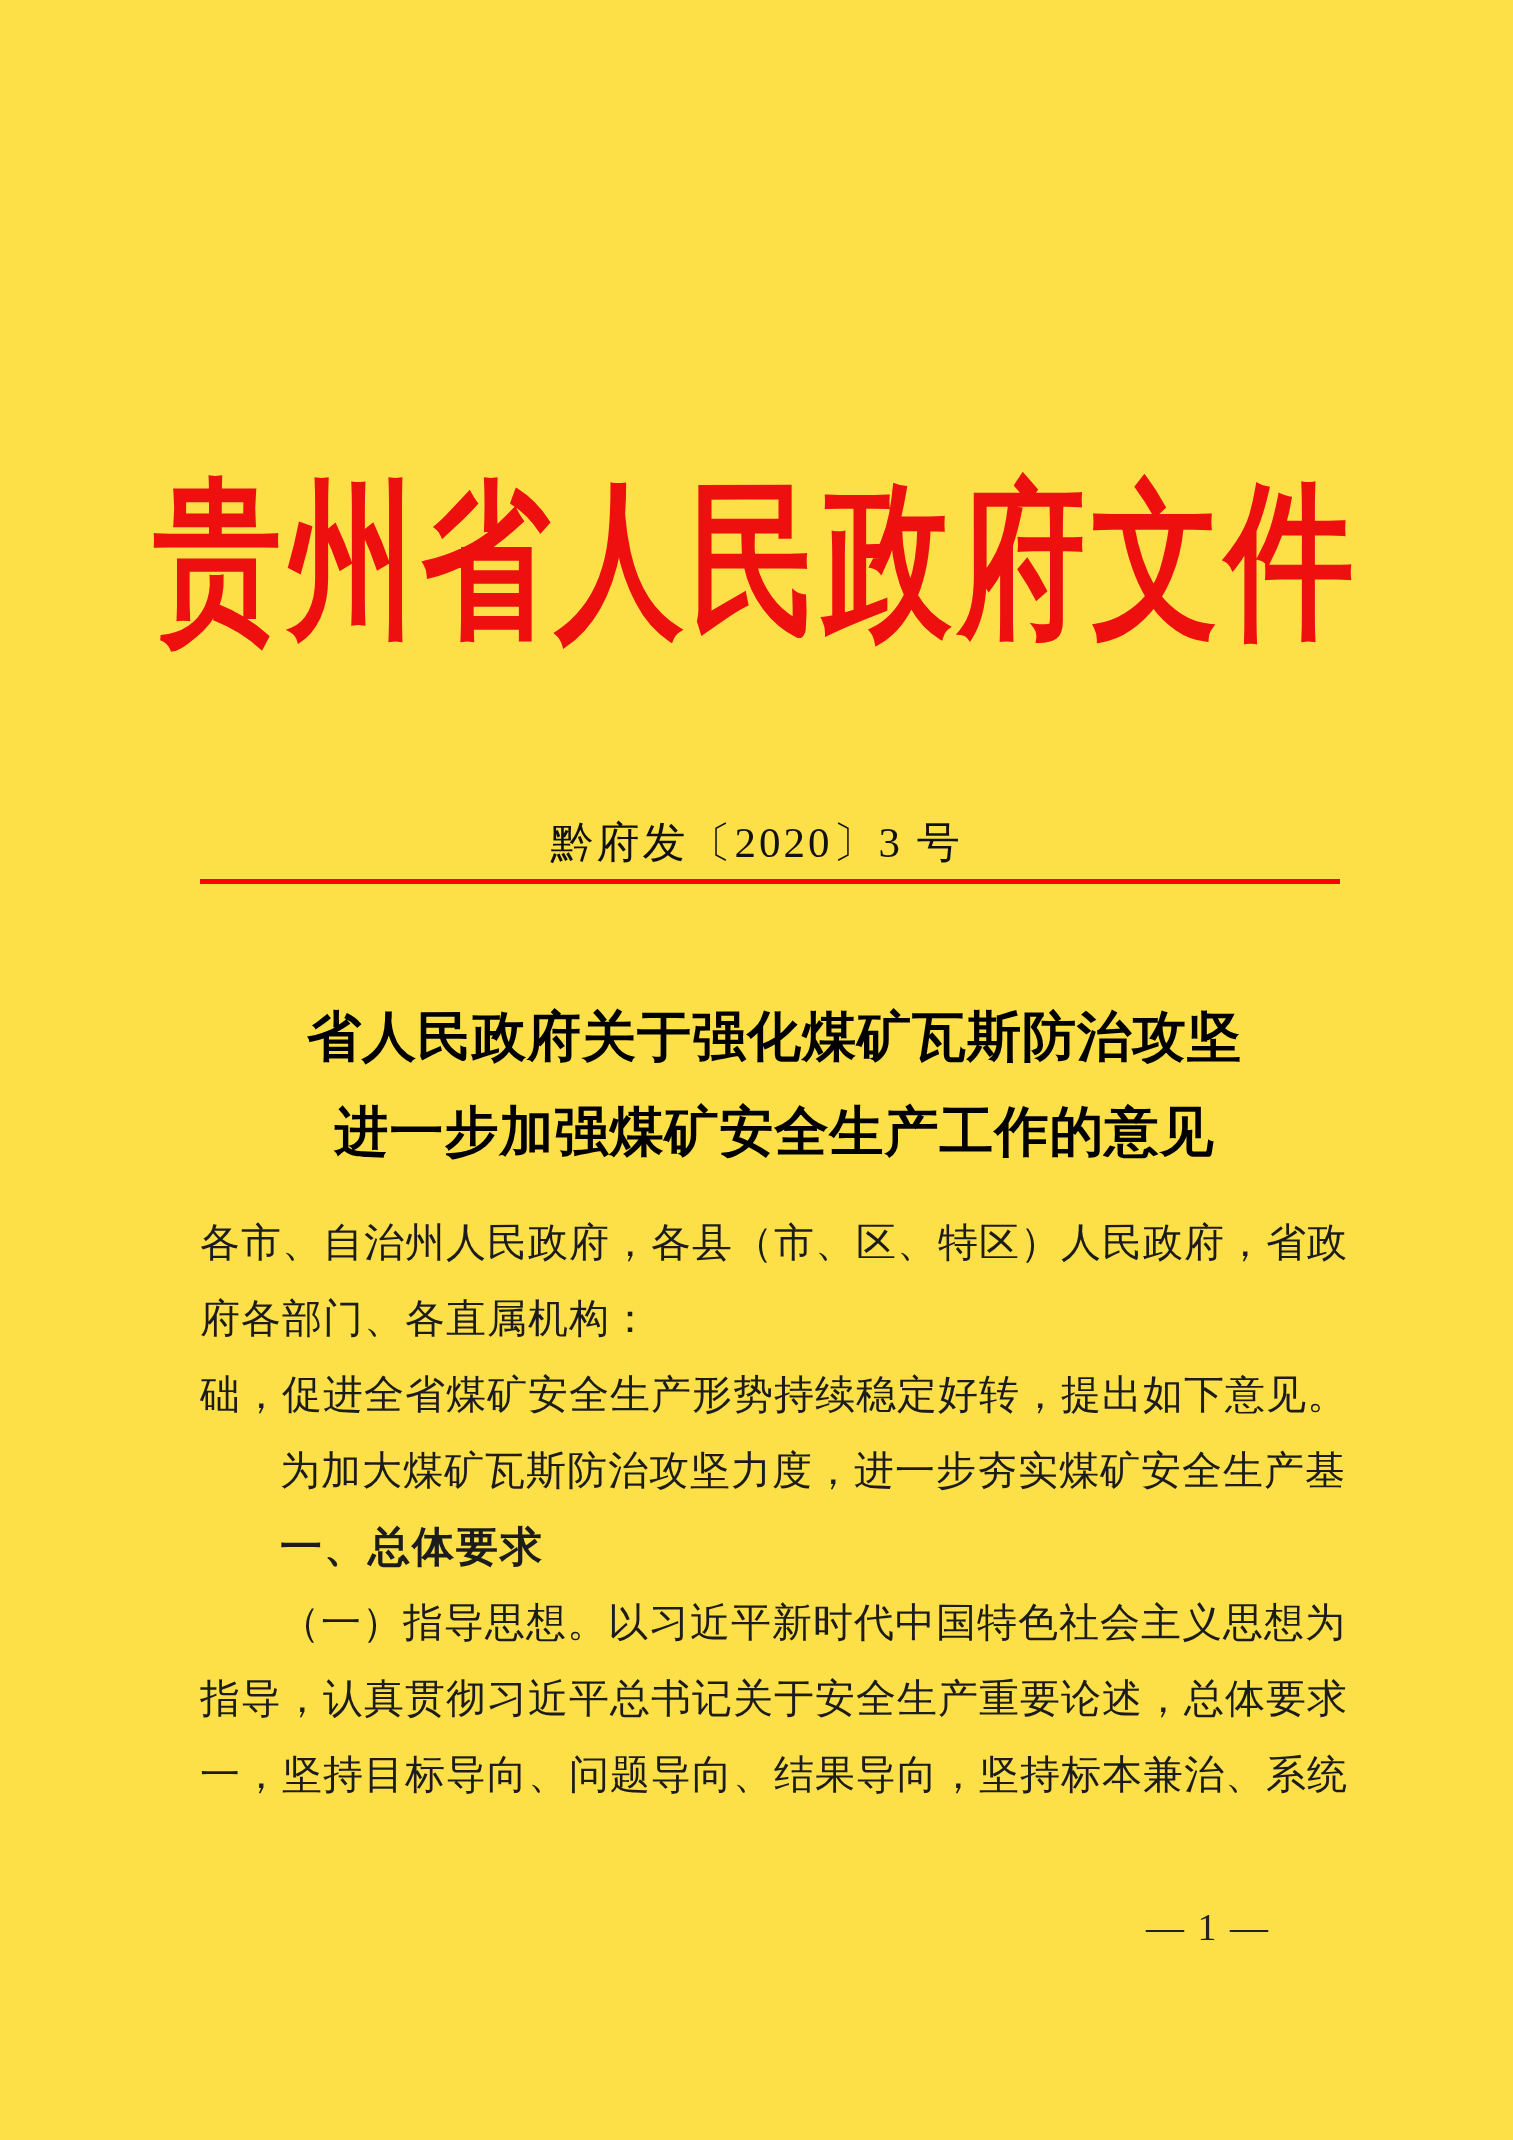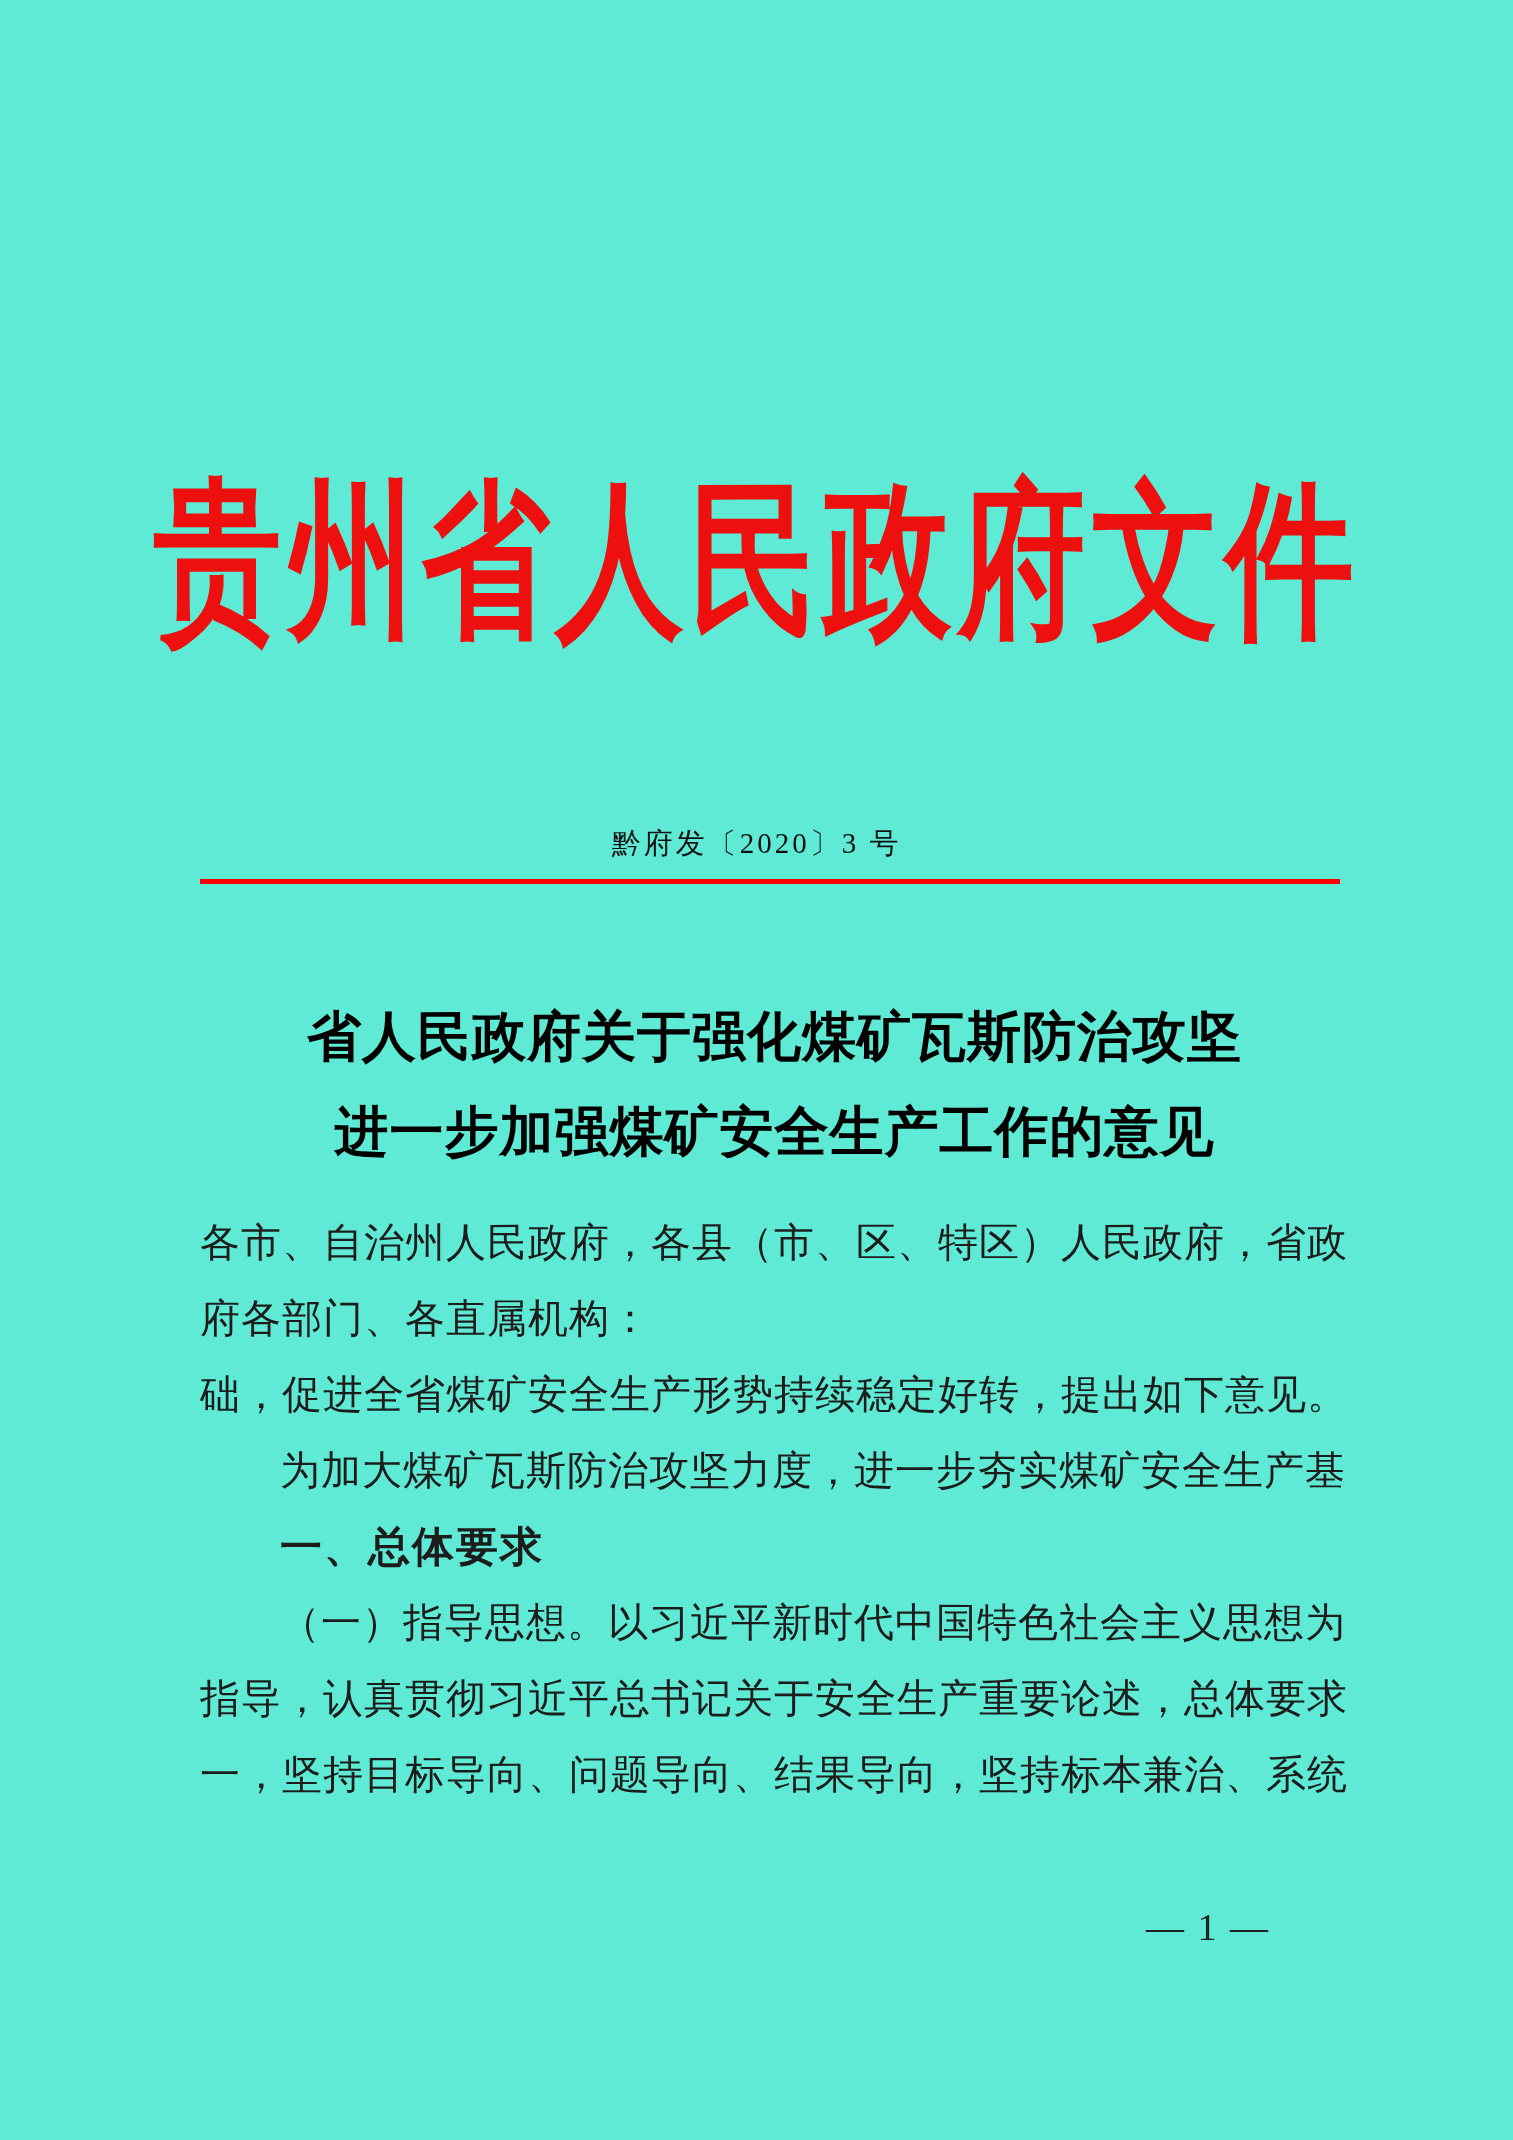--- a/index.html
+++ b/index.html
@@ -4,21 +4,21 @@
 <style>
   html, body {
     margin: 0;
     padding: 0;
     background: #ffffff;
   }
   .doc-page {
     position: relative;
     width: 1513px;
     height: 2140px;
-    background: #5eead4;
+    background: #fde047;
     overflow: hidden;
     font-family: "Liberation Serif", "DejaVu Serif", serif;
     color: #1e1e1e;
   }
 
   
   .banner {
     position: absolute;
     top: 462px;
     left: 0;
@@ -41,21 +41,21 @@
 
   
   .doc-number {
     position: absolute;
     top: 813px;
     left: 0;
     width: 100%;
     height: 60px;
     line-height: 60px;
     text-align: center;
-    font-size: 29px;
+    font-size: 43px;
     letter-spacing: 3px;
     color: #111111;
     white-space: nowrap;
   }
 
   
   .red-rule {
     position: absolute;
     top: 879px;
     left: 200px;

